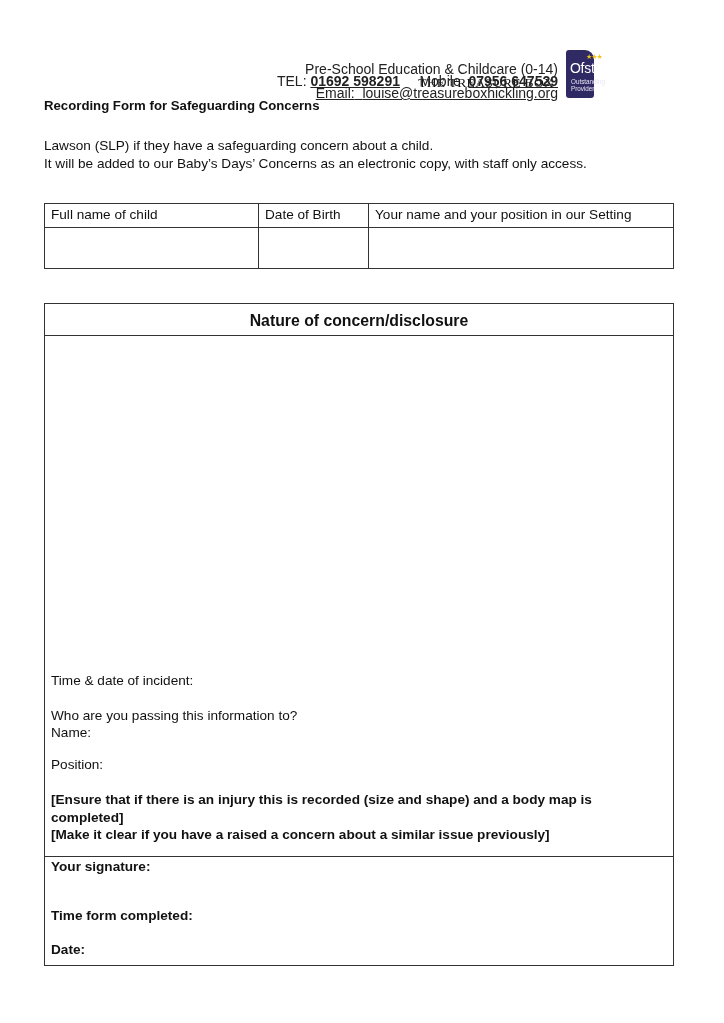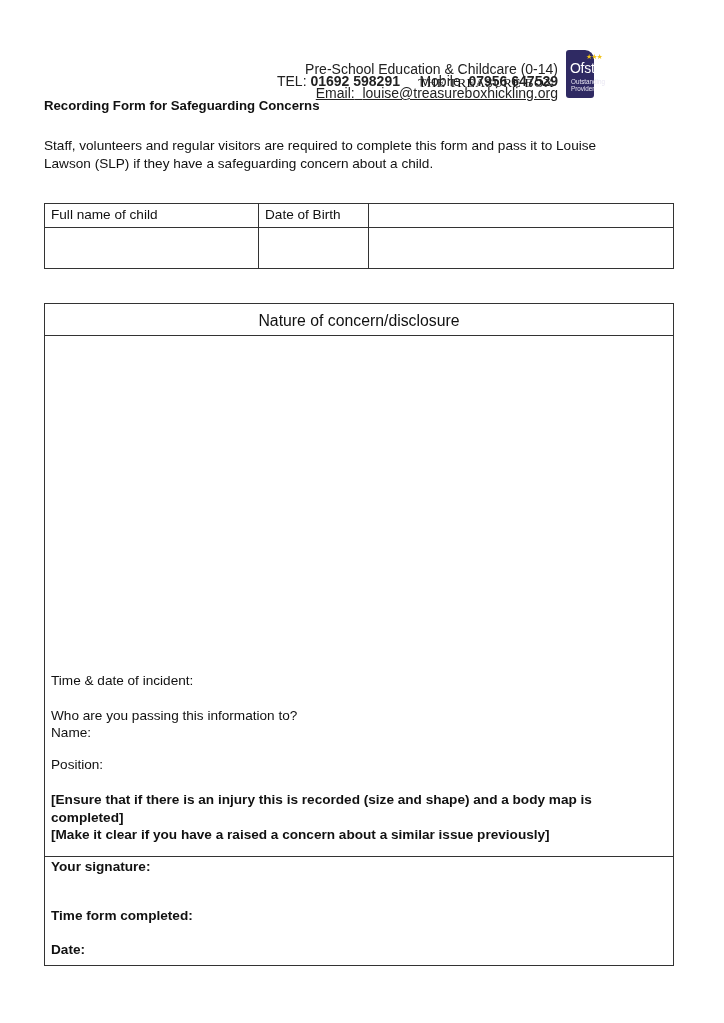--- a/index.html
+++ b/index.html
@@ -3,21 +3,21 @@
 <meta charset="utf-8">
 <style>
   html, body { margin: 0; padding: 0; background: #ffffff; }
   body { width: 724px; height: 1023px; position: relative; overflow: hidden;
          font-family: "Liberation Sans", sans-serif; color: #111; }
 
   
   .org-name { position: absolute; right: 170px; top: 43px; font-family: "Liberation Serif", serif;
               font-size: 13.5px; letter-spacing: 0.3px; color: #111; white-space: nowrap; margin-top: 32px; }
   .org-line { position: absolute; right: 166px; font-size: 14px; color: #222; white-space: nowrap; }
-  .org-line b { font-weight: bold; }
+  .org-line b { font-weight: bold; text-decoration: underline; }
   .l1 { top: 61px; }
   .l2 { top: 73px; }
   .l3 { top: 85px; text-decoration: underline; }
 
   .logo { position: absolute; left: 566px; top: 50px; width: 28px; height: 48px;
           background: #2f2a63; border-radius: 3px 9px 3px 3px; color: #fff; }
   .logo .stars { position: absolute; left: 20px; top: 3px; font-size: 7px; color: #f2c318; letter-spacing: -1px; }
   .logo .brand { position: absolute; left: 4px; top: 10px; font-size: 14px; font-weight: normal; letter-spacing: -0.3px; }
   .logo .sub { position: absolute; left: 5px; font-size: 6.3px; line-height: 7px; color: #e8e6f2; }
   .logo .s1 { top: 28px; }
@@ -31,21 +31,21 @@
         border: 1px solid #333; box-sizing: border-box; }
   .t1 .hrow { position: absolute; left: 0; top: 0; right: 0; height: 23px; border-bottom: 1px solid #333; }
   .t1 .vline { position: absolute; top: 0; bottom: 0; width: 0; border-left: 1px solid #333; }
   .t1 .hcell { position: absolute; top: 3px; font-size: 13.6px; white-space: nowrap; }
   .t1 .cell { position: absolute; top: 24px; bottom: 0; }
 
   
   .t2 { position: absolute; left: 44px; top: 303px; width: 630px; height: 663px;
         border: 1px solid #333; box-sizing: border-box; }
   .t2 .head { position: absolute; left: 0; right: 0; top: 0; height: 31px; border-bottom: 1px solid #333;
-              text-align: center; font-weight: normal; font-size: 15.8px; line-height: 34px; }
+              text-align: center; font-weight: bold; font-size: 15.8px; line-height: 34px; }
   .t2 .body { position: absolute; left: 0; right: 0; top: 32px; height: 520px; }
   .t2 .instr { position: absolute; left: 6px; top: 1px; width: 610px; font-size: 13.6px; line-height: 17.5px; }
   .t2 .txt { position: absolute; left: 6px; font-size: 13.6px; line-height: 17.5px; white-space: nowrap; }
   .t2 .boldtxt { position: absolute; left: 6px; font-size: 13.6px; line-height: 17.5px; font-weight: bold; width: 610px; }
   .t2 .divider { position: absolute; left: 0; right: 0; top: 552px; border-top: 1px solid #333; }
   .t2 .sig { position: absolute; left: 6px; font-weight: bold; font-size: 13.6px; white-space: nowrap; }
   .field-area { position: absolute; }
 </style>
 </head>
 <body>
@@ -66,30 +66,31 @@
   <div class="logo" style="background: rgb(47, 42, 99);">
     <span class="stars" style="color: rgb(242, 195, 24);">★★★</span>
     <span class="brand">Ofsted</span>
     <span class="sub s1">Outstanding</span>
     <span class="sub s2">Provider</span>
   </div>
 </div>
 
 <div class="form-title">Recording Form for Safeguarding Concerns</div>
 <div class="intro">
-  <div>Staff, volunteers and regular visitors are required to complete this form and pass it to Louise</div>
   <div>Lawson (SLP) if they have a safeguarding concern about a child.</div>
+  <div>It will be added to our Baby’s Days’ Concerns as an electronic copy, with staff only access.</div>
 </div>
 
 <div class="t1">
   <div class="hrow"></div>
   <div class="vline" style="left:213px"></div>
   <div class="vline" style="left:323px"></div>
   <div class="hcell" style="left:6px">Full name of child</div>
   <div class="hcell" style="left:220px">Date of Birth</div>
+  <div class="hcell" style="left:330px">Your name and your position in our Setting</div>
   <div class="cell" style="left:0;width:213px"></div>
   <div class="cell" style="left:214px;width:109px"></div>
   <div class="cell" style="left:324px;right:0"></div>
 </div>
 
 <div class="t2">
   <div class="head">Nature of concern/disclosure</div>
   <div class="body">
     <div class="txt" style="top:336px">Time &amp; date of incident:</div>
     <div class="txt" style="top:371px">Who are you passing this information to?</div>

